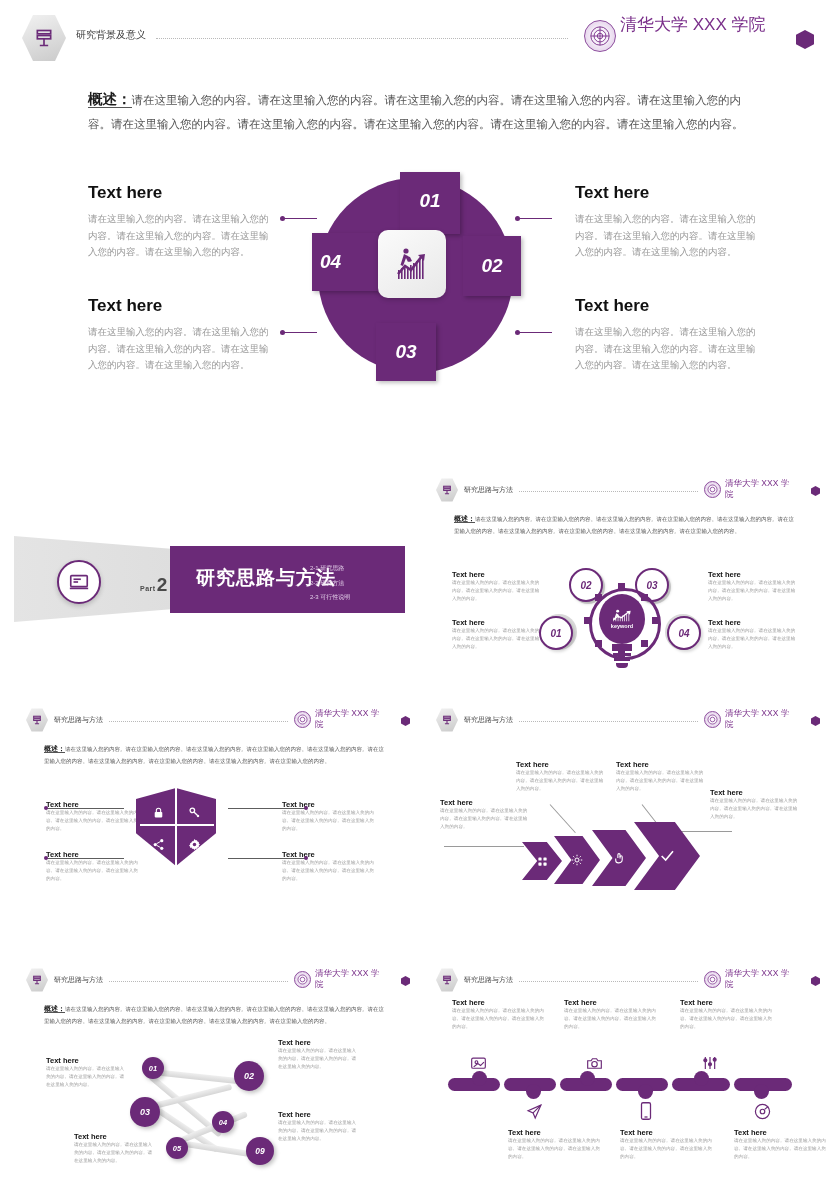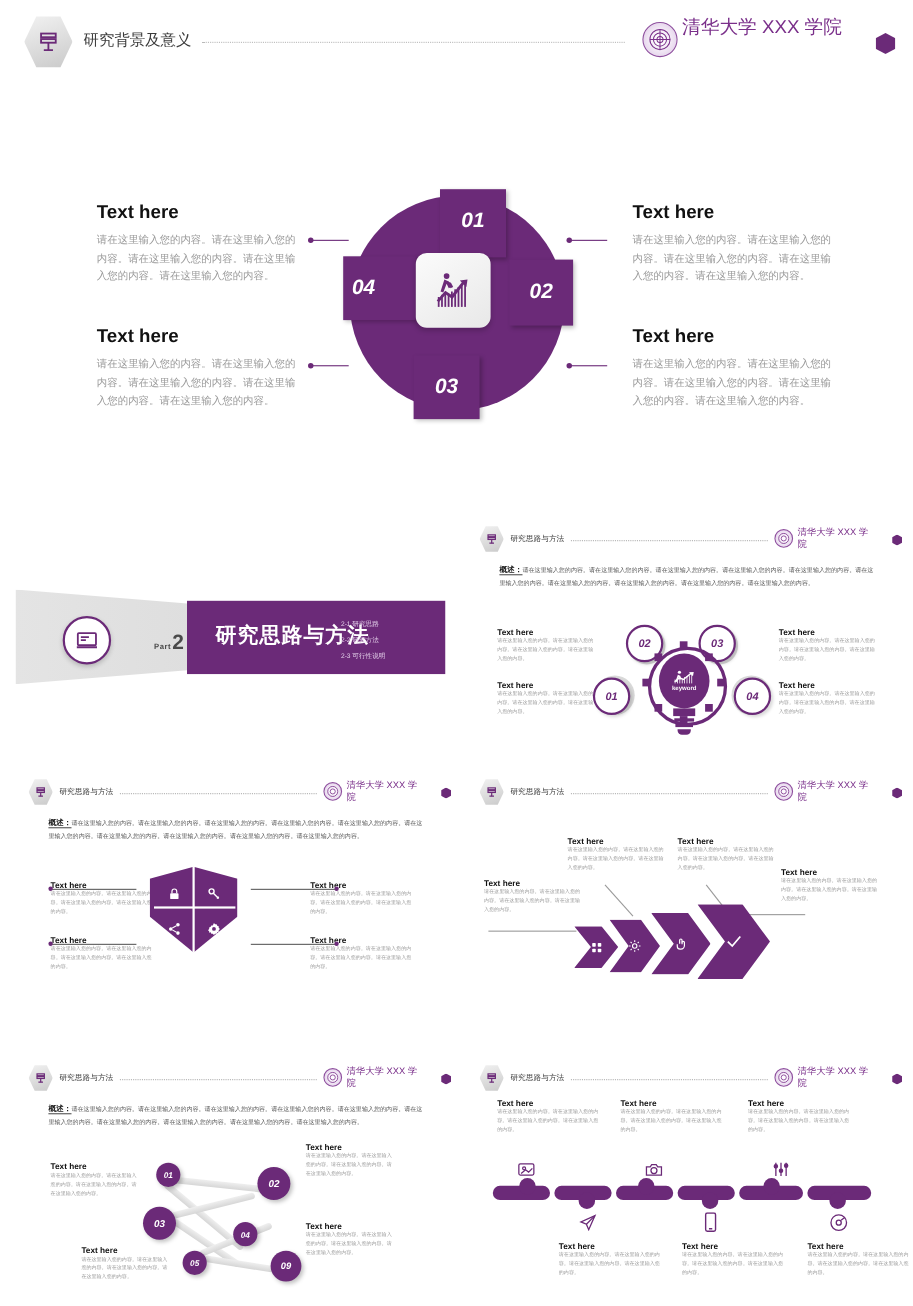--- a/index.html
+++ b/index.html
@@ -38,21 +38,21 @@
   .sum-txt{color:#555;}
 
   .th{font-weight:bold;color:#111;}
   .tb{color:#999;}
 
   
   #s1{left:0;top:0;width:830px;height:430px;}
   #s1 .hdr{left:22px;top:14px;right:16px;gap:10px;}
   #s1 .hex{width:44px;height:48px;}
   #s1 .hex-inner{font-size:20px;}
-  #s1 .hdr-title{font-size:14px;margin-top:14px;}
+  #s1 .hdr-title{font-size:10px;margin-top:14px;}
   #s1 .hdr-rule{margin-top:24px;}
   #s1 .hdr-right{margin-left:6px;}
   #s1 .seal{width:30px;height:30px;font-size:9px;margin-top:6px;}
   #s1 .uni{font-size:17px;width:150px;}
   #s1 .dot-hex{width:18px;height:19px;margin:16px 0 0 22px;}
   #s1 .sum{left:88px;top:86px;width:660px;font-size:11.5px;line-height:1.9;}
   #s1 .sum-lbl{font-size:14.5px;}
   #s1 .col{position:absolute;width:185px;}
   #s1 .col .th{font-size:17px;margin-bottom:8px;}
   #s1 .col .tb{font-size:9.5px;line-height:1.75;}
@@ -195,20 +195,23 @@
             <circle cx="12" cy="12" r="3"></circle>
           <line x1="12" y1="2" x2="12" y2="22"></line>
             <line x1="2" y1="12" x2="22" y2="12"></line>
         </svg>
       </div>
       <div class="uni">清华大学 XXX 学院</div>
       <div class="dot-hex"></div>
     </div>
   </div>
 
+  <div class="sum">
+    <span class="sum-lbl">概述：</span><span class="sum-txt">请在这里输入您的内容。请在这里输入您的内容。请在这里输入您的内容。请在这里输入您的内容。请在这里输入您的内容。请在这里输入您的内容。请在这里输入您的内容。请在这里输入您的内容。请在这里输入您的内容。请在这里输入您的内容。</span>
+  </div>
 
   <div class="col c1">
     <div class="th">Text here</div>
     <div class="tb">请在这里输入您的内容。请在这里输入您的内容。请在这里输入您的内容。请在这里输入您的内容。请在这里输入您的内容。</div>
   </div>
   <div class="col c2">
     <div class="th">Text here</div>
     <div class="tb">请在这里输入您的内容。请在这里输入您的内容。请在这里输入您的内容。请在这里输入您的内容。请在这里输入您的内容。</div>
   </div>
   <div class="col c3">

